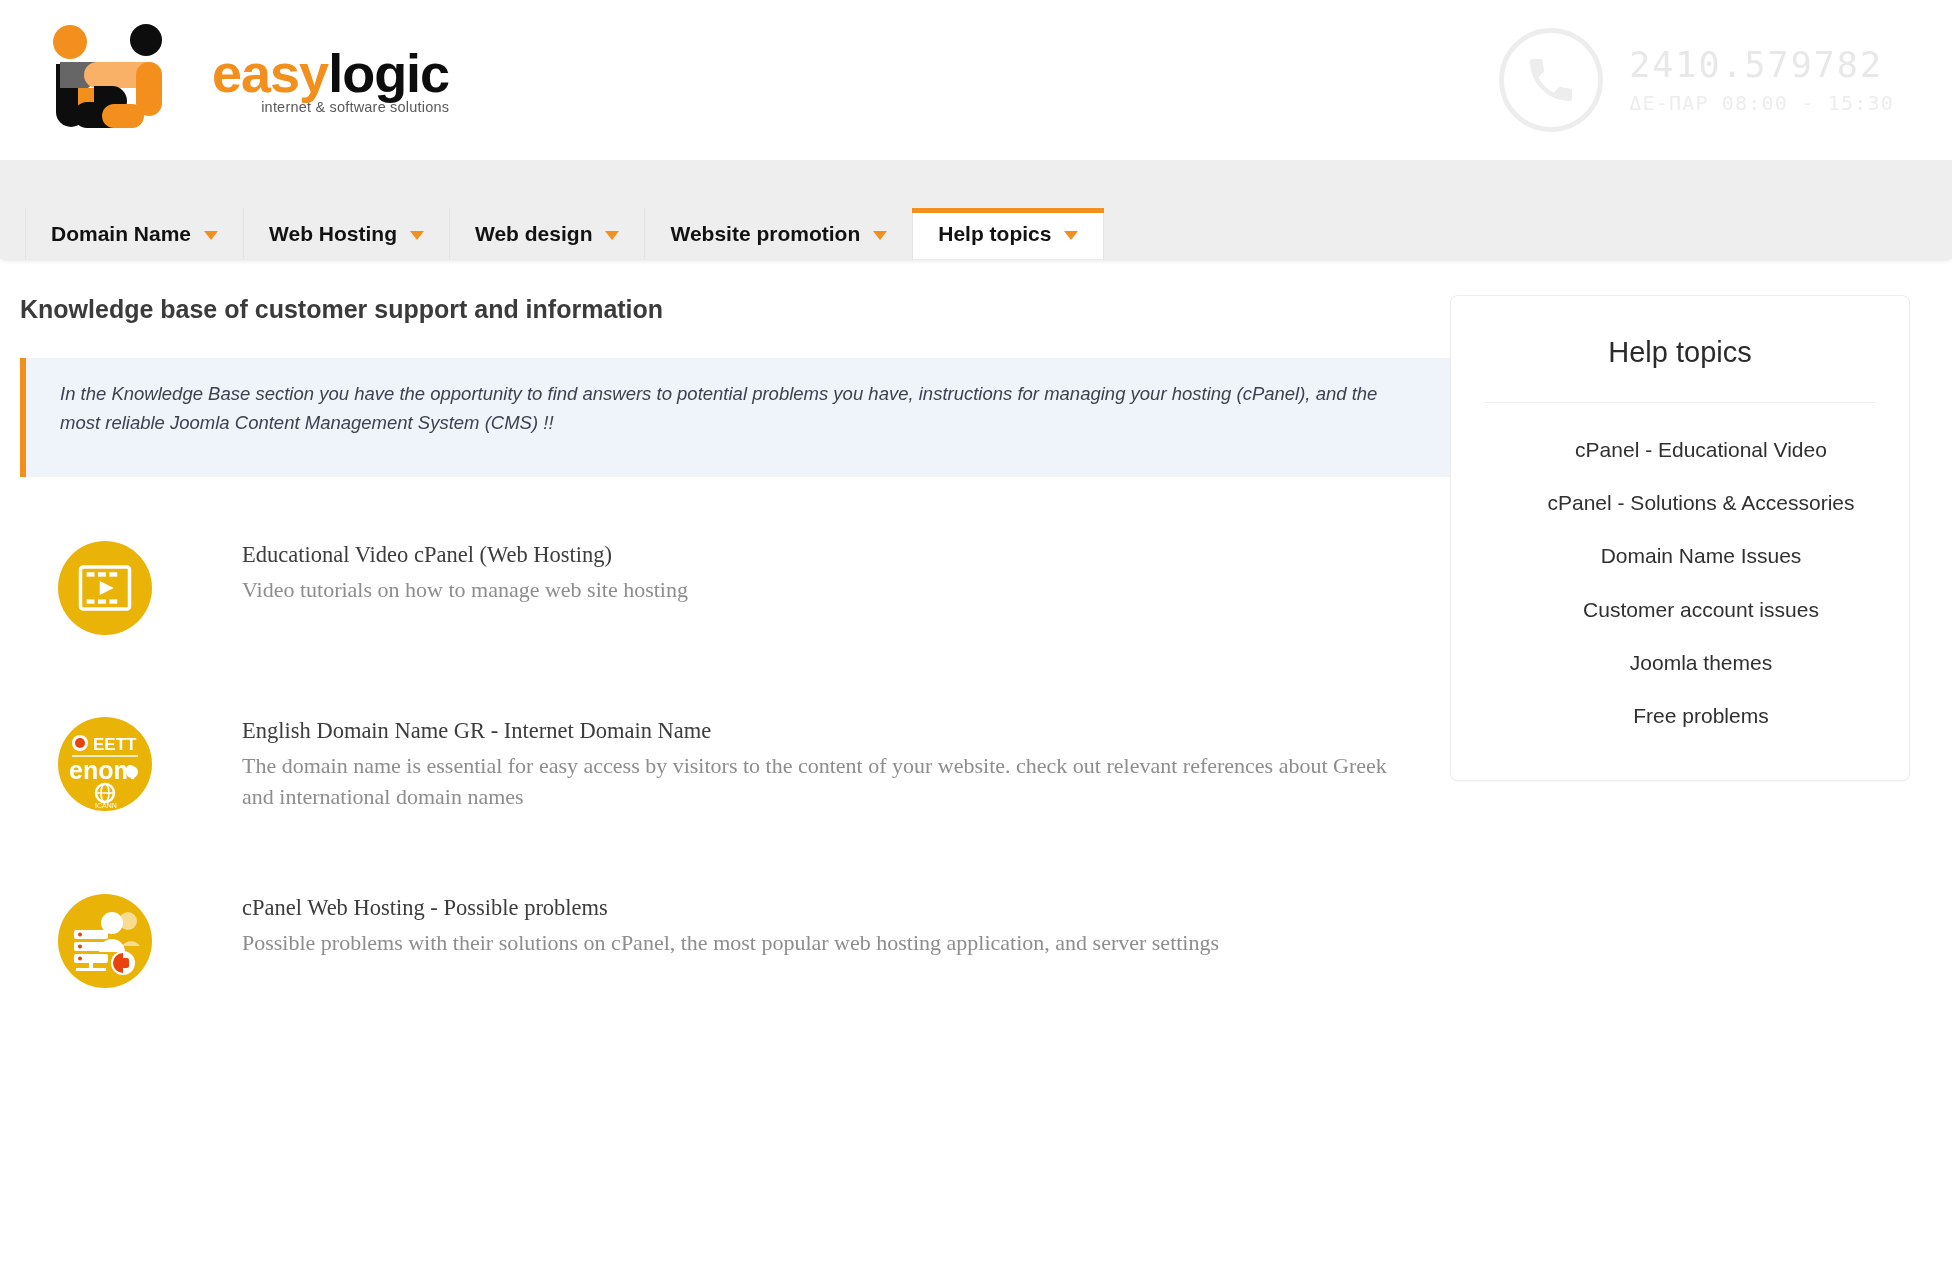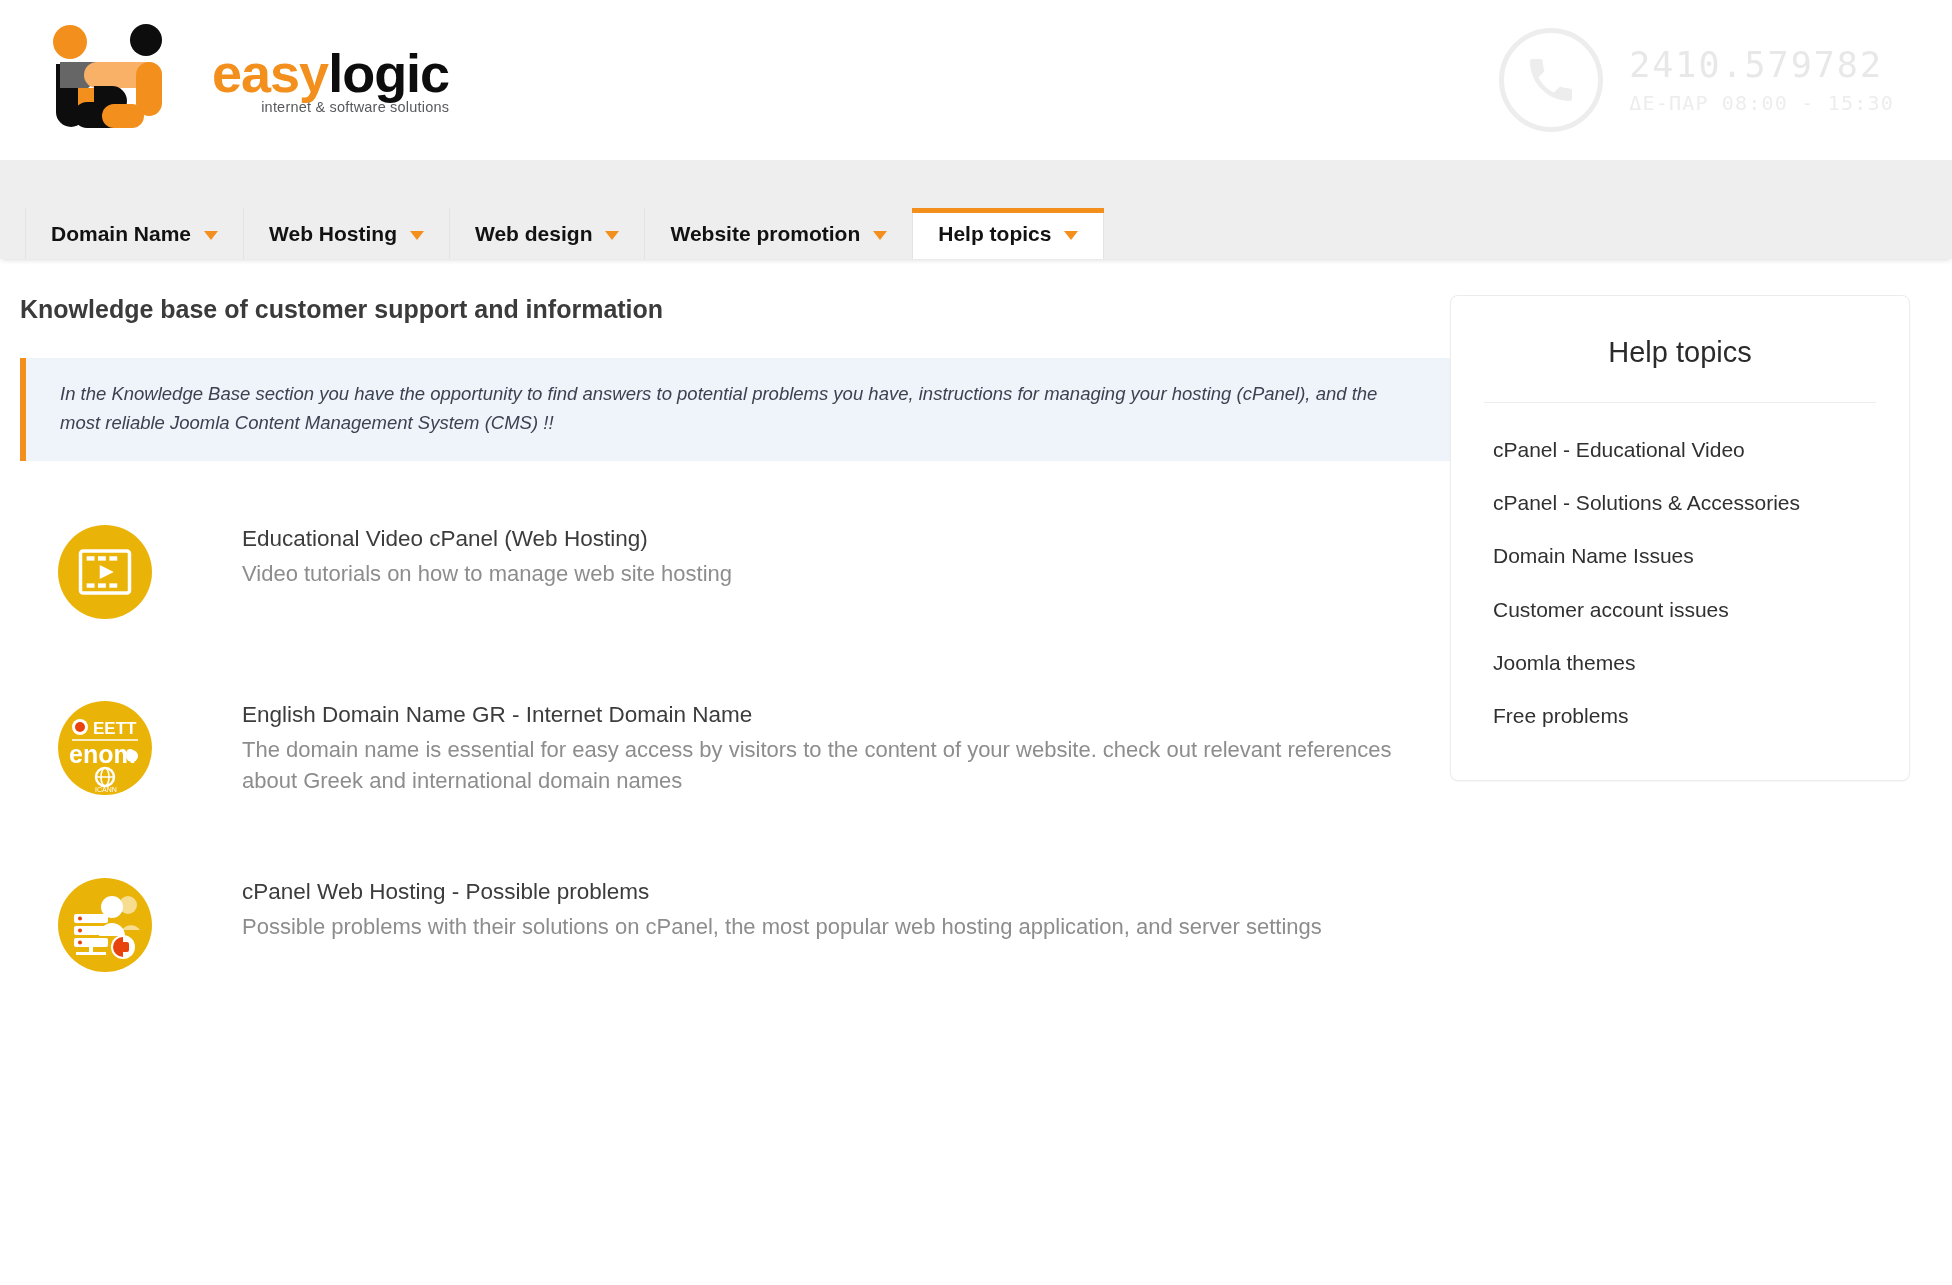--- a/index.html
+++ b/index.html
@@ -162,21 +162,21 @@
     font-size: 25px;
     font-weight: 700;
     color: #3b3b3b;
     margin-left: 0px;
     margin-bottom: 34px;
   }
 
   .notice {
     background: #eff3fa;
     border-left: 6px solid #F3901D;
-    padding: 22px 30px 24px 34px;
+    padding: 22px 30px 40px 34px;
     width: 1699px;
     margin-bottom: 60px;
   }
   .notice p {
     font-size: 18.5px;
     font-style: italic;
     color: #3c4250;
     line-height: 1.55;
     max-width: 1355px;
   }
@@ -197,20 +197,21 @@
     margin-top: 4px;
     display: flex;
     align-items: center;
     justify-content: center;
     overflow: hidden;
   }
   .article-body {
     margin-left: 90px;
     padding-top: 4px;
     max-width: 1180px;
+    font-family: Liberation Serif, serif;
   }
   .article-title {
     font-size: 22.5px;
     color: #3c3c3c;
     line-height: 1.28;
     margin-bottom: 5px;
     cursor: pointer;
   }
   .article-desc {
     font-size: 22px;
@@ -232,21 +233,21 @@
     color: #2b2b2b;
     text-align: center;
     font-weight: 400;
     padding-bottom: 33px;
   }
   .panel-rule {
     height: 1px;
     background: #ededed;
     margin: 0 33px 20px 33px;
   }
-  .panel-list { list-style: none; }
+  .panel-list { list-style: none; text-align: center; }
   .panel-list li {
     font-size: 21px;
     color: #303030;
     padding: 14px 0 14px 42px;
     cursor: pointer;
     line-height: 1.2;
     white-space: nowrap;
   }
 </style>
 </head>

